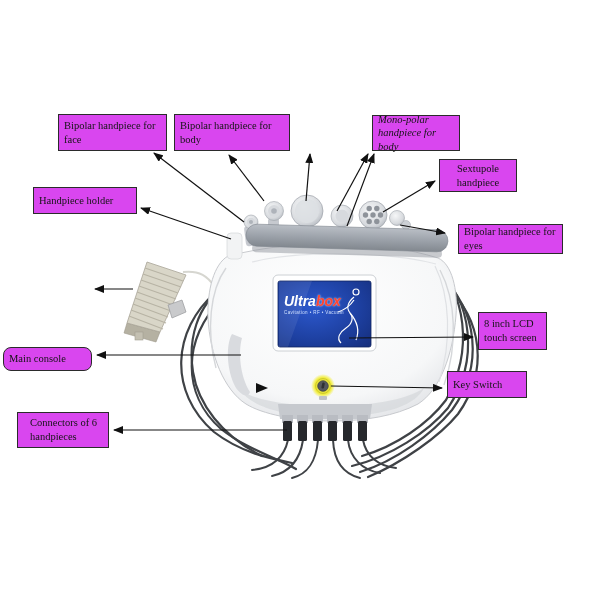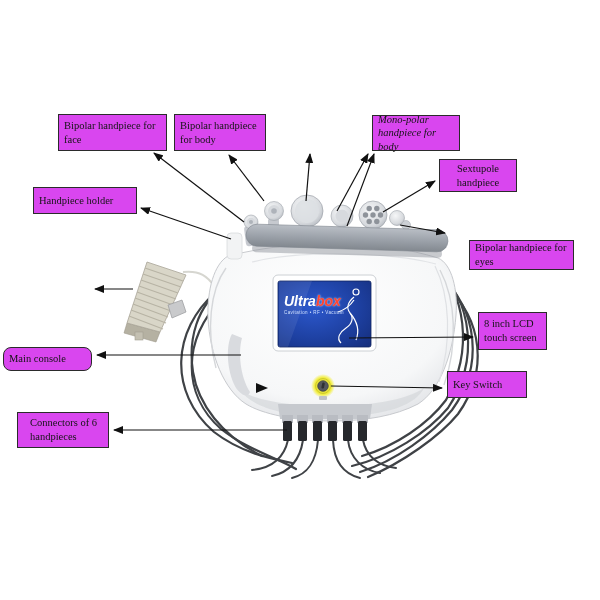--- a/index.html
+++ b/index.html
@@ -221,30 +221,30 @@
   </svg>
 
   <div class="screen-logo">
     <div class="brand"><span class="pre" style="display:inline">Ultra</span><span class="suf" style="display:inline">box</span></div>
     <div class="tagline">Cavitation • RF • Vacuum</div>
   </div>
 
   <div class="callout" style="left:58px;top:114px;width:109px;height:37px;">
       <span>Bipolar handpiece for face</span>
     </div>
-  <div class="callout" style="left:174px;top:114px;width:92px;height:37px;">
+  <div class="callout" style="left:174px;top:114px;width:116px;height:37px;">
       <span>Bipolar handpiece for body</span>
     </div>
   <div class="callout" style="left:372px;top:115px;width:88px;height:36px;font-style:italic;">
       <span>Mono-polar handpiece for body</span>
     </div>
   <div class="callout" style="left:439px;top:159px;width:78px;height:33px;text-align:center;">
       <span>Sextupole handpiece</span>
     </div>
-  <div class="callout" style="left:469px;top:224px;width:105px;height:30px;margin-top:16px;">
+  <div class="callout" style="left:458px;top:224px;width:105px;height:30px;">
       <span>Bipolar handpiece for eyes</span>
     </div>
   <div class="callout" style="left:33px;top:187px;width:104px;height:27px;">
       <span>Handpiece holder</span>
     </div>
   <div class="callout" style="left:3px;top:347px;width:89px;height:24px;border-radius:8px;">
       <span>Main console</span>
     </div>
   <div class="callout" style="left:17px;top:412px;width:92px;height:36px;padding-left:12px;">
       <span>Connectors of 6 handpieces</span>

